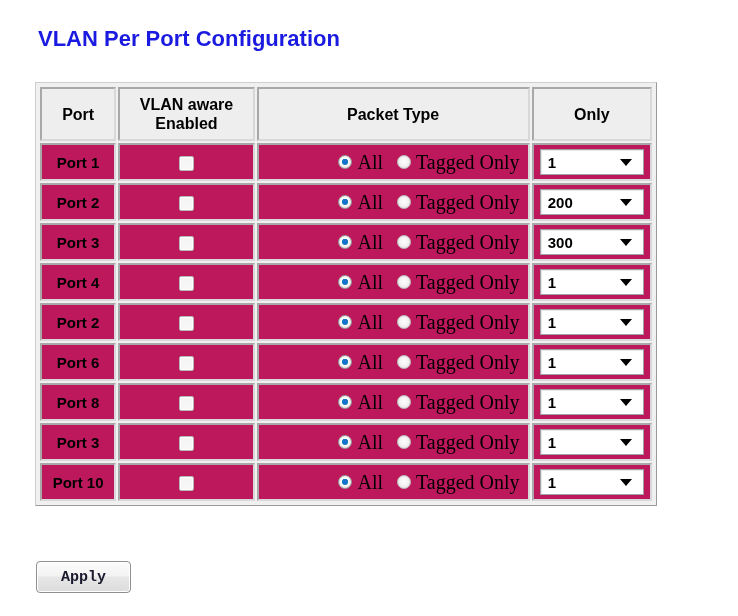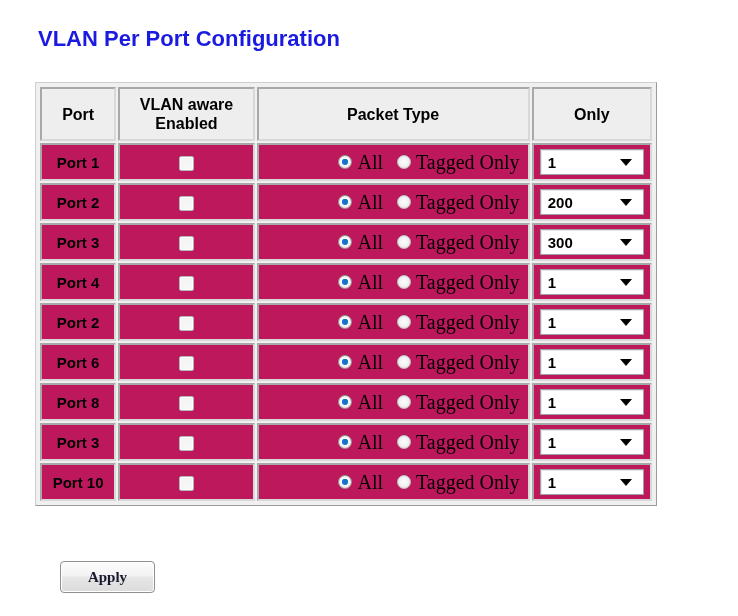--- a/index.html
+++ b/index.html
@@ -198,32 +198,31 @@
     top: 561px;
     display: flex;
     gap: 18px;
   }
   .btn {
     min-width: 95px;
     height: 32px;
     display: flex;
     align-items: center;
     justify-content: center;
-    font-family: Liberation Serif, serif;
+    font-family: Liberation Mono, monospace;
     font-size: 15px;
     font-weight: bold;
     color: #1a1a2e;
     background: linear-gradient(180deg, #fcfcfc 0%, #f3f3f3 45%, #e6e6e6 52%, #dcdcdc 100%);
     border: 1px solid #8f8f8f;
     border-radius: 4px;
     box-shadow: inset 0 0 0 1px #ffffff;
     cursor: pointer;
     padding: 0 14px;
     box-sizing: border-box;
-    margin-left: 24px;
   }
 </style>
 </head>
 <body>
 
 <div id="page">
 
   <div class="page-title">VLAN Per Port Configuration</div>
 
   <div class="table-wrap">

